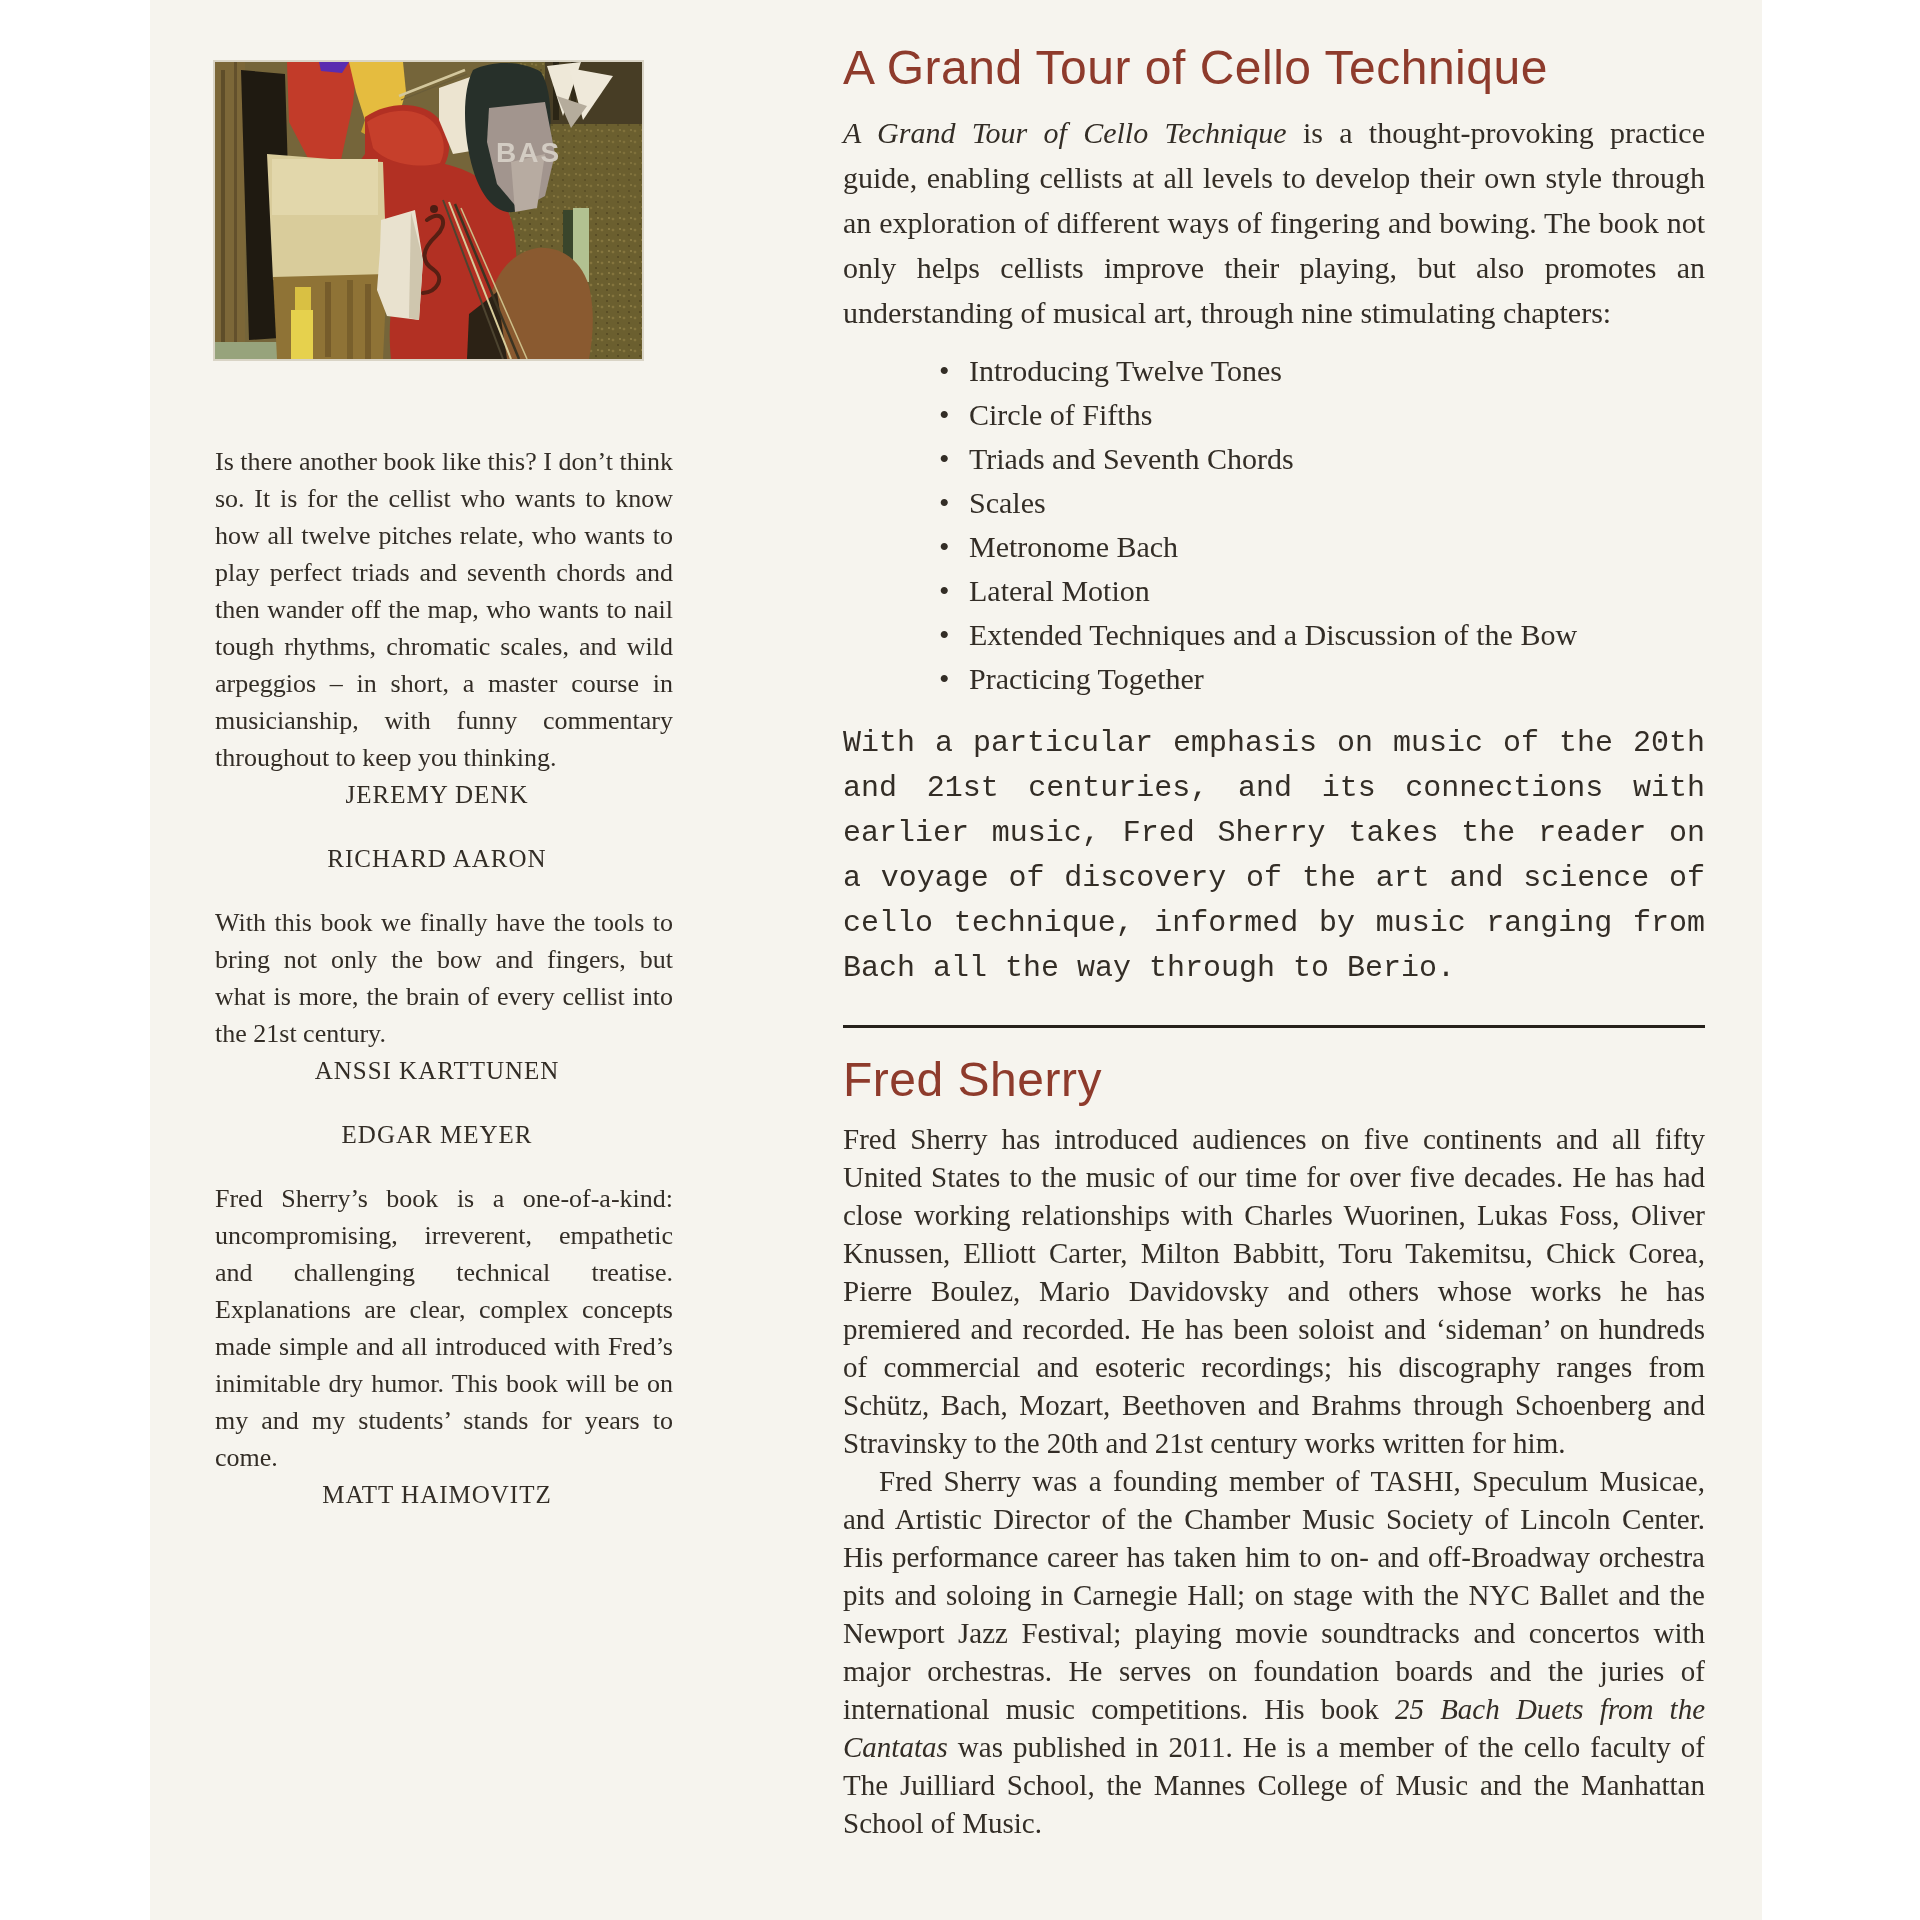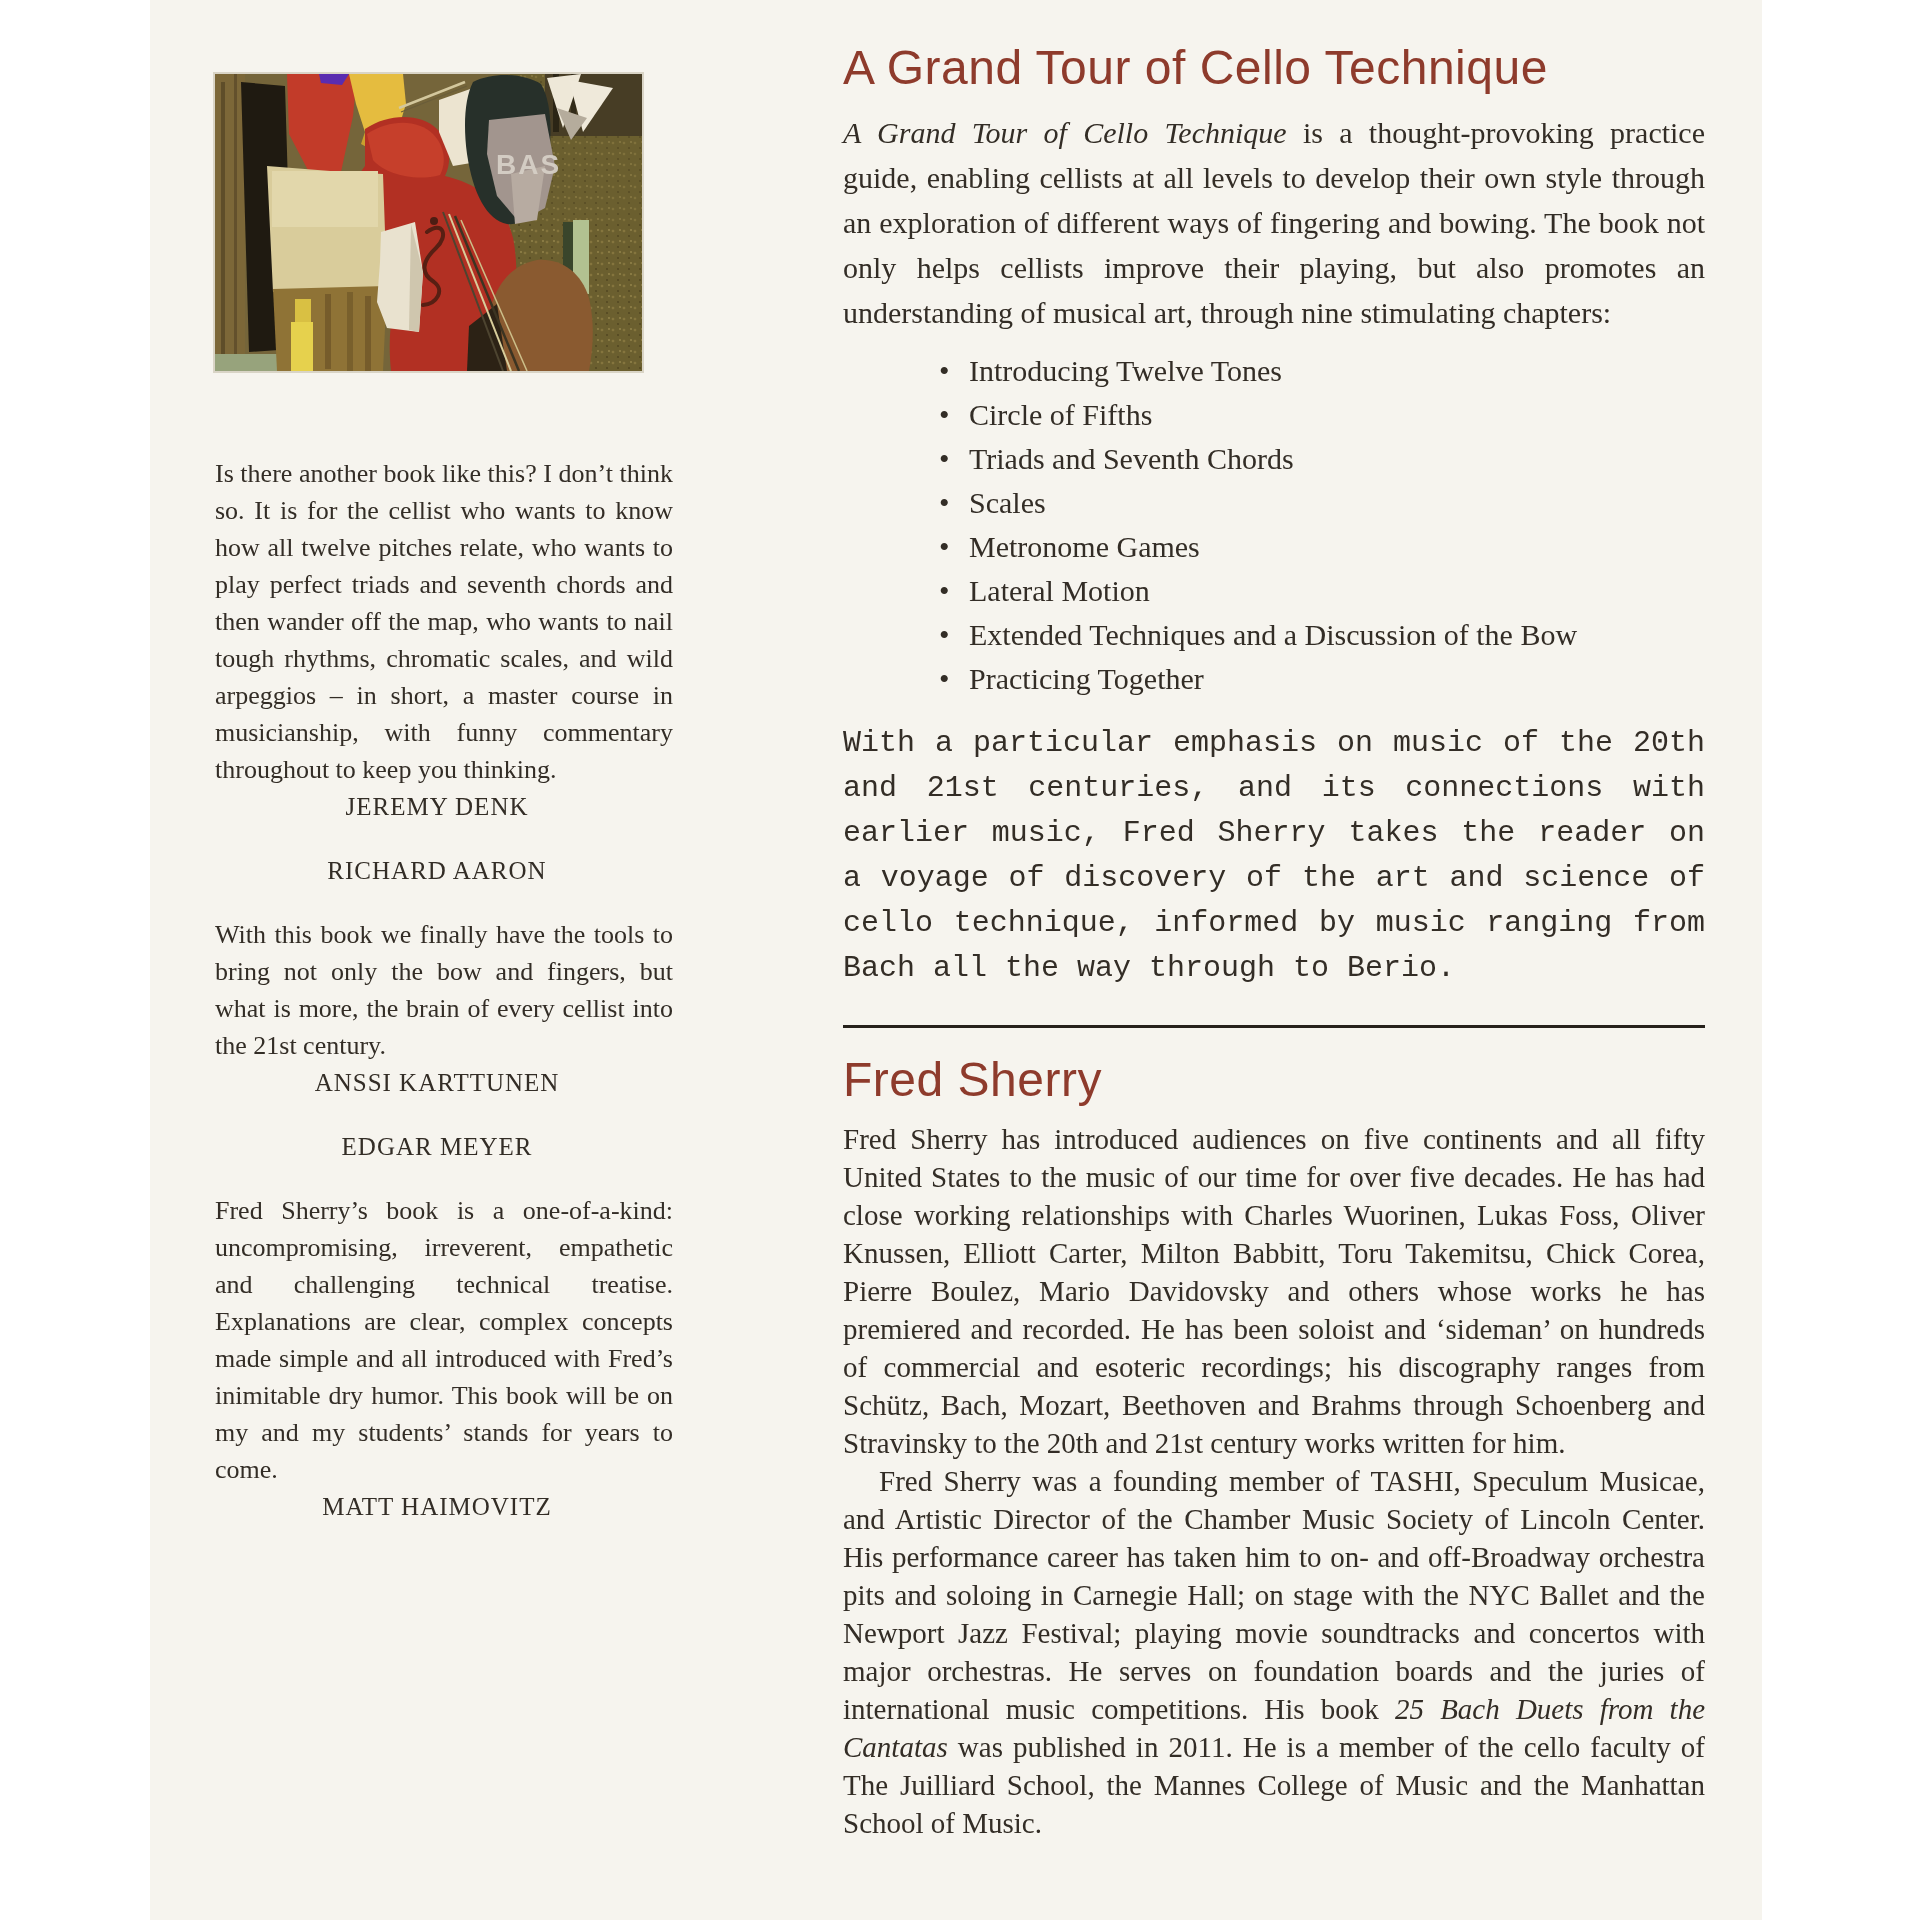--- a/index.html
+++ b/index.html
@@ -13,21 +13,21 @@
     width:1920px;height:1920px;position:relative;overflow:hidden;
     background:#ffffff;
     font-family:"Liberation Serif", serif;
     color:var(--ink);
   }
   .paper{
     position:absolute;left:150px;top:0;width:1612px;height:1920px;
     background:var(--paper);
   }
   
-  .left-col{position:absolute;left:65px;top:12px;width:458px;}
+  .left-col{position:absolute;left:65px;top:0;width:458px;}
   .art-frame{
     margin-top:62px;width:427px;height:297px;display:block;
     outline:2px solid #d9d4c6;
   }
   .quotes{margin-top:84px;font-size:26px;line-height:37px;}
   .quote-block{margin-bottom:27px;}
   .quote-block p{margin:0;}
   .quote{text-align:justify;}
   .attr{text-align:center;padding-right:14px;letter-spacing:1px;font-size:25px;}
   
@@ -184,21 +184,21 @@
 
         <li>
           <span class="chapter-text">Triads and Seventh Chords</span>
         </li>
 
         <li>
           <span class="chapter-text">Scales</span>
         </li>
 
         <li>
-          <span class="chapter-text">Metronome Games</span>
+          <span class="chapter-text">Metronome Bach</span>
         </li>
 
 
         <li>
           <span class="chapter-text">Lateral Motion</span>
         </li>
 
         <li>
           <span class="chapter-text">Extended Techniques and a Discussion of the Bow</span>
         </li>

